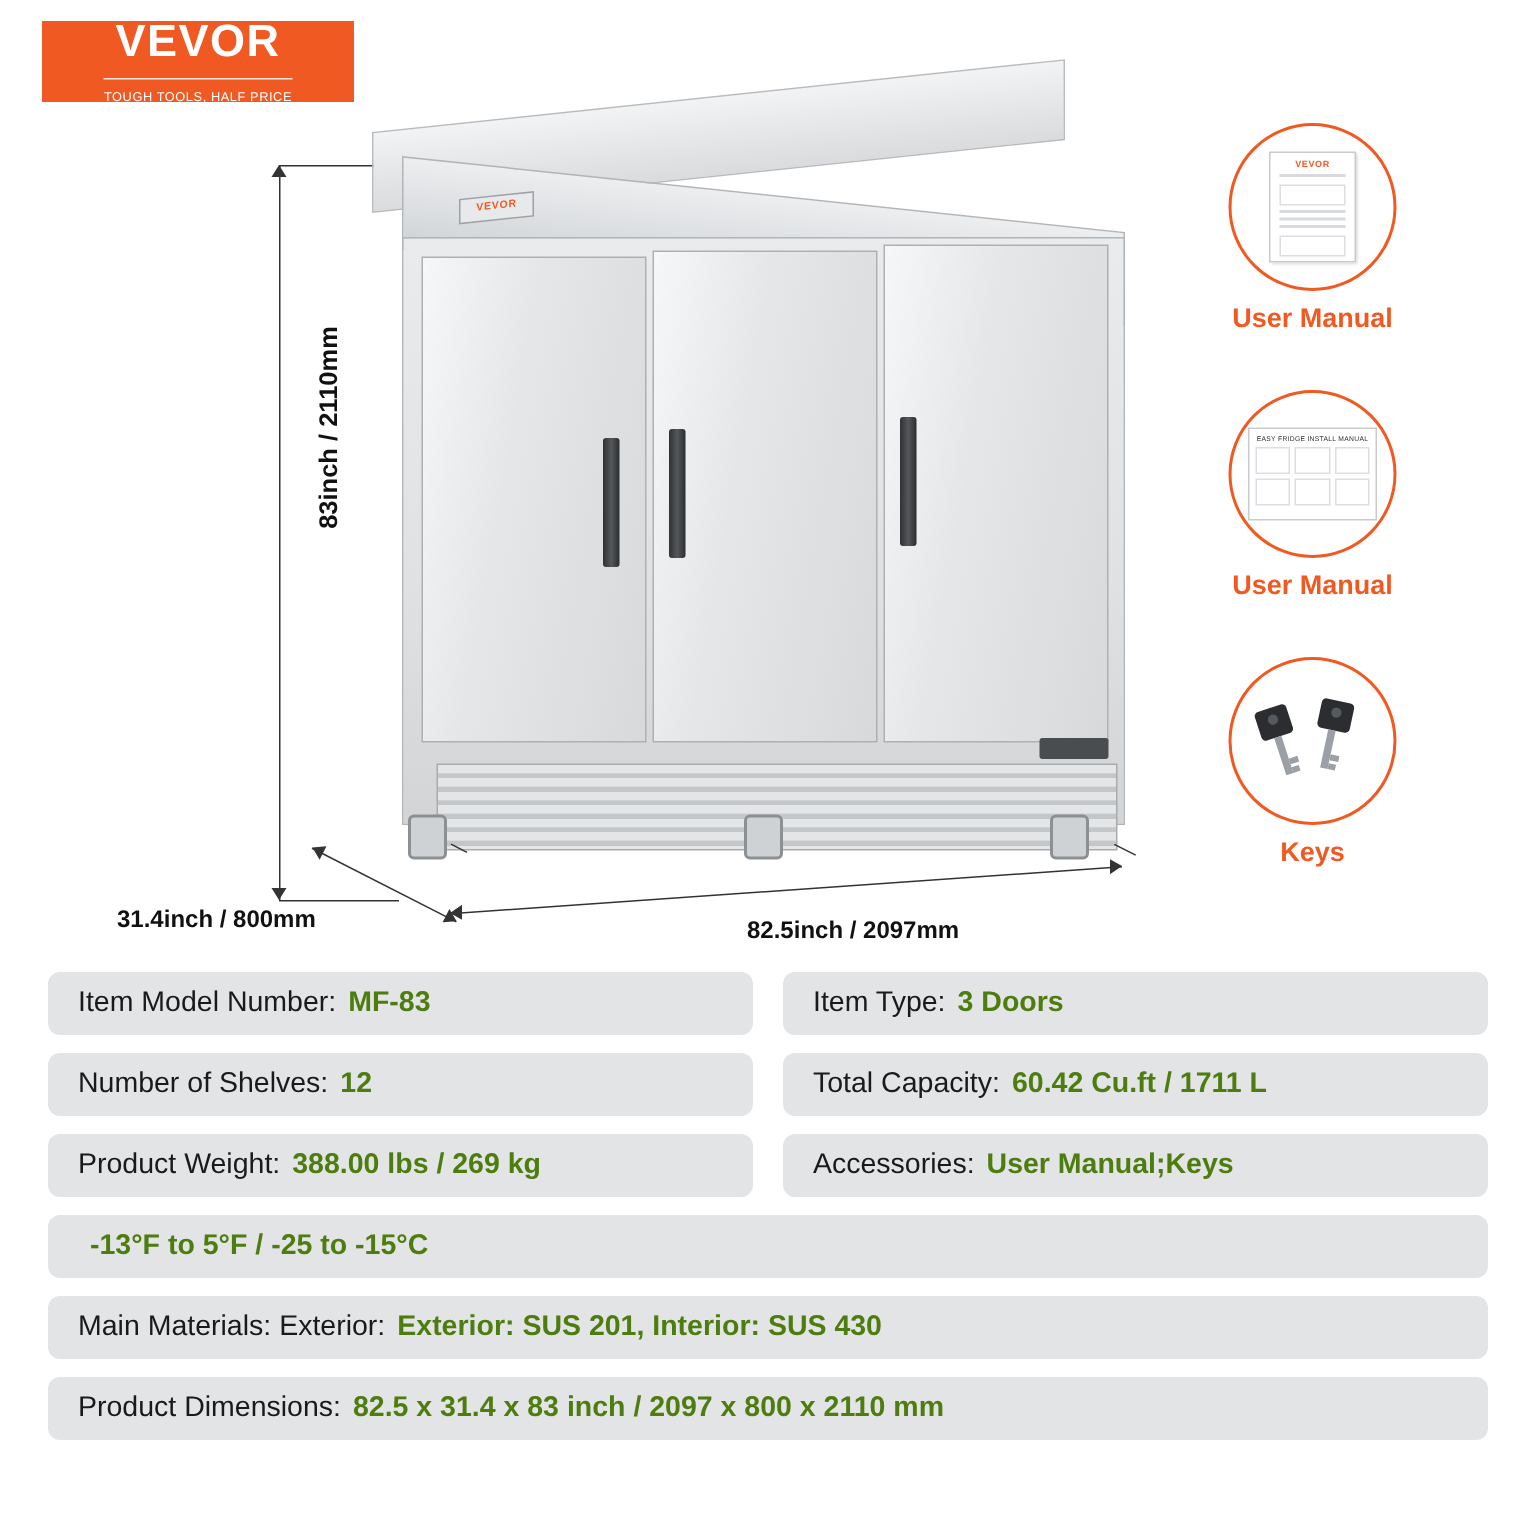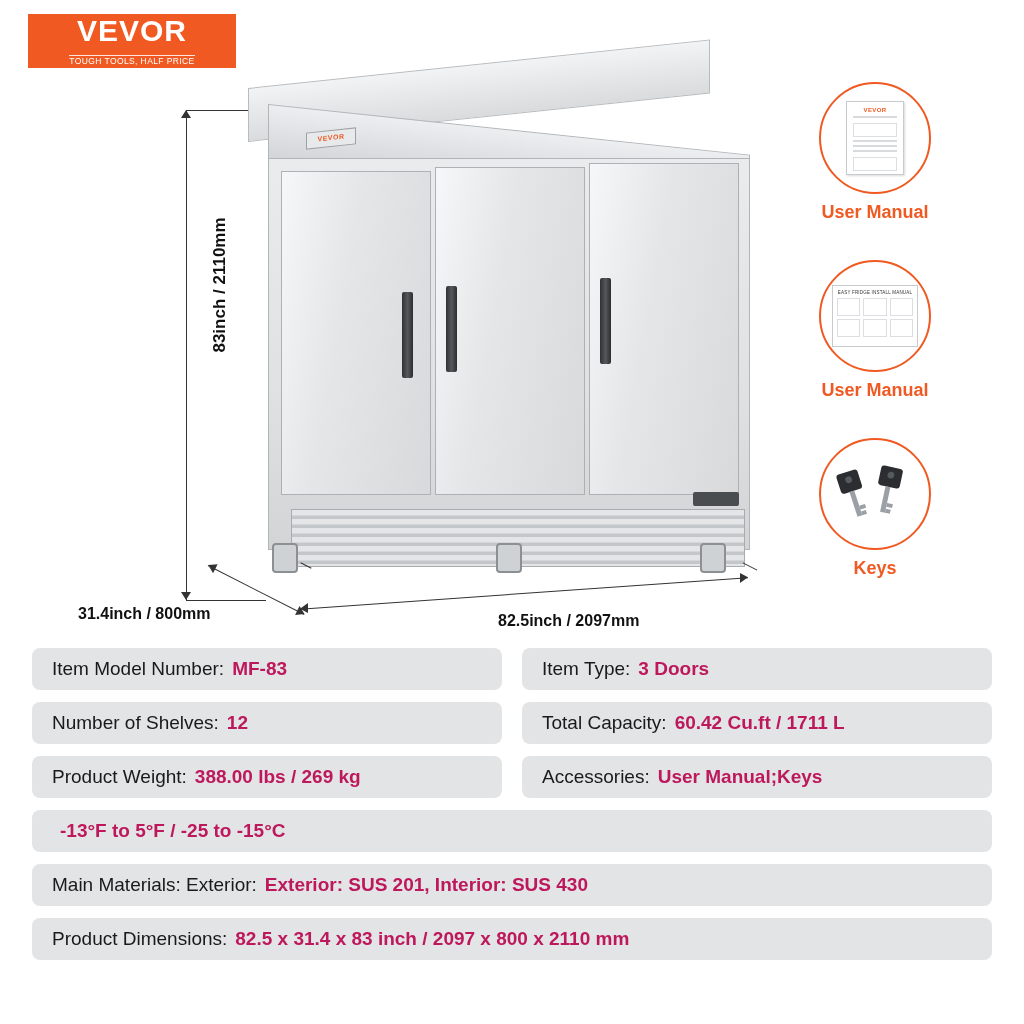--- a/index.html
+++ b/index.html
@@ -34,21 +34,21 @@
     font-weight: bold;
     letter-spacing: 1px;
     line-height: 30px;
   }
   .logo-tag {
     color: #ffffff;
     font-size: 8.5px;
     letter-spacing: 0.4px;
     margin-top: 9px;
     border-top: 1px solid rgba(255,255,255,.85);
-    padding-top: 0;
+    padding-top: 6px;
   }
 
   
   .hero {
     position: absolute;
     left: 0;
     top: 60px;
     width: 1024px;
     height: 580px;
   }
@@ -331,21 +331,21 @@
     overflow: hidden;
   }
   .chip.half { width: 470px; }
   .chip.full { width: 960px; }
   .chip .k {
     font-size: 19px;
     color: #1a1a1a;
   }
   .chip .v {
     font-size: 19px;
-    color: #be185d;
+    color: #4d7c0f;
     font-weight: bold;
     margin-left: 8px;
   }
 </style>
 </head>
 <body>
 
 <div class="logo">
   <div class="logo-word">VEVOR</div>
   <div class="logo-tag">TOUGH TOOLS, HALF PRICE</div>

